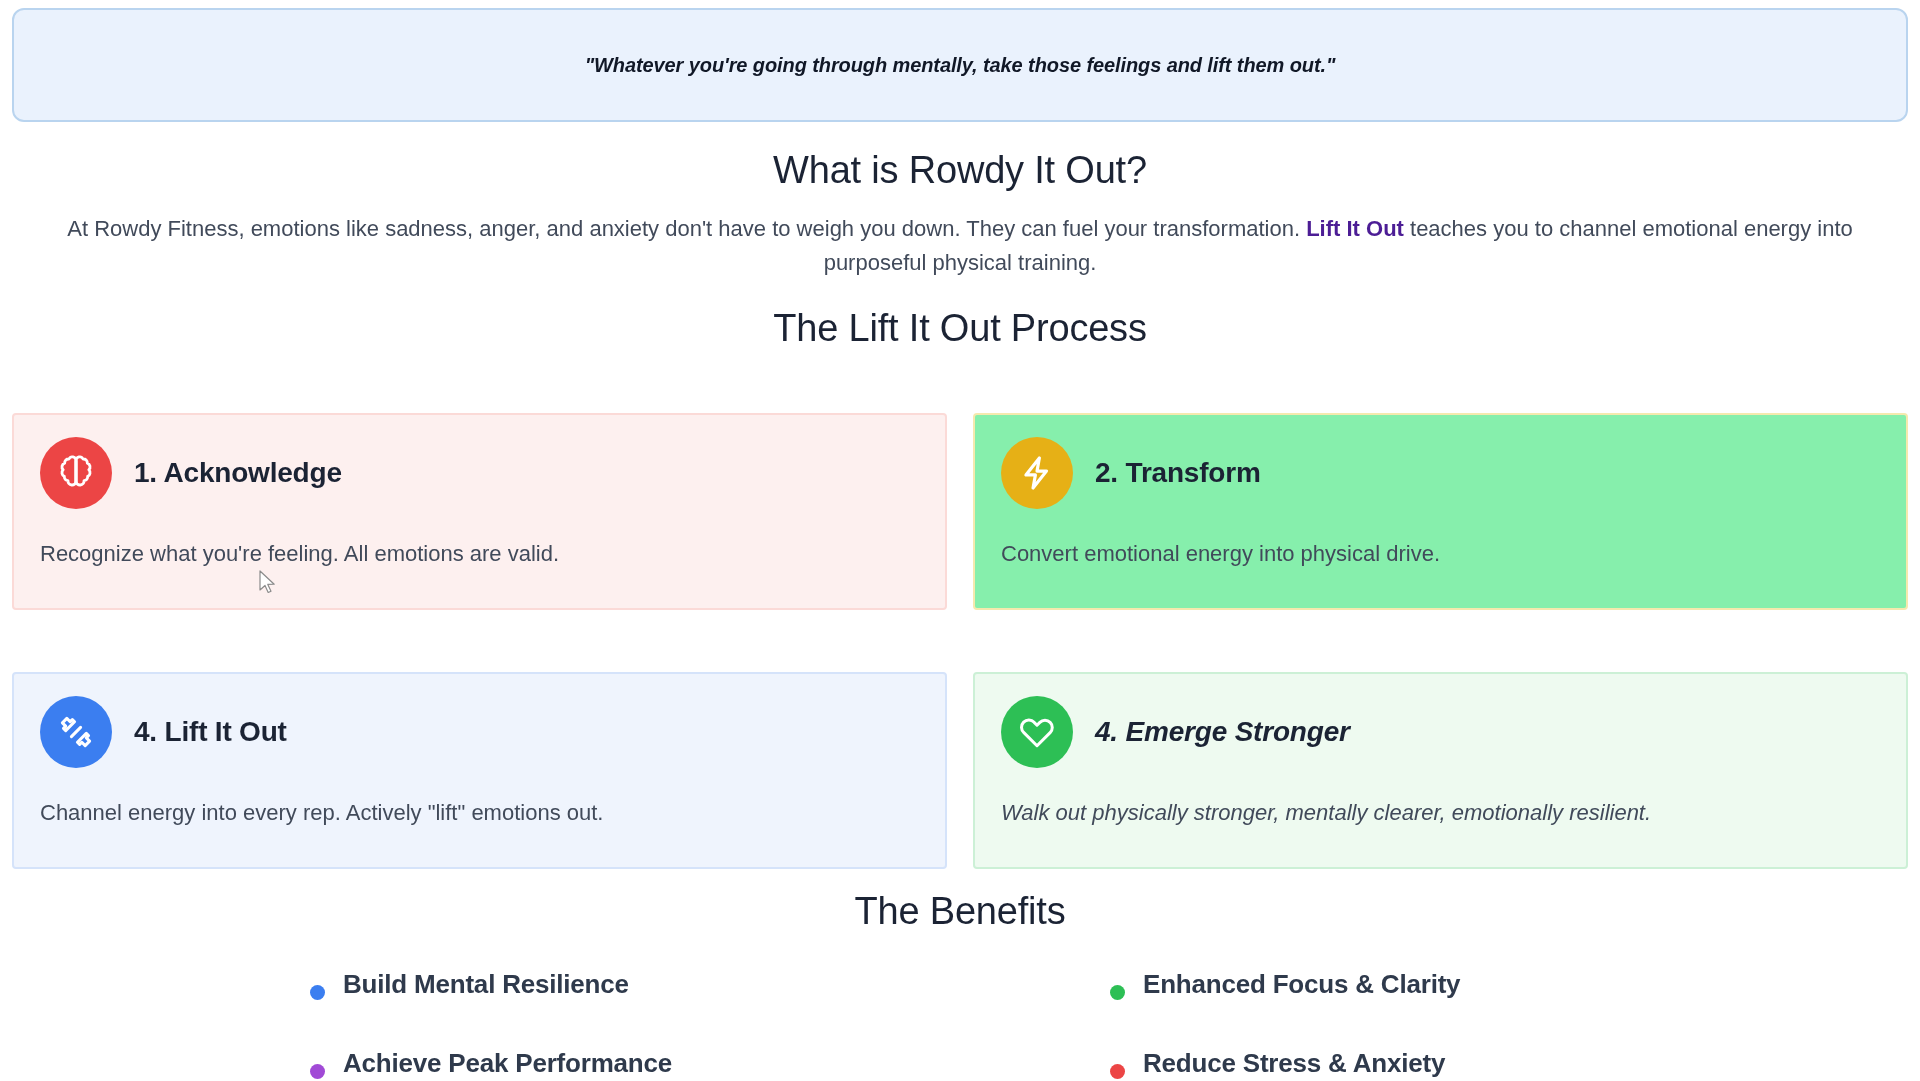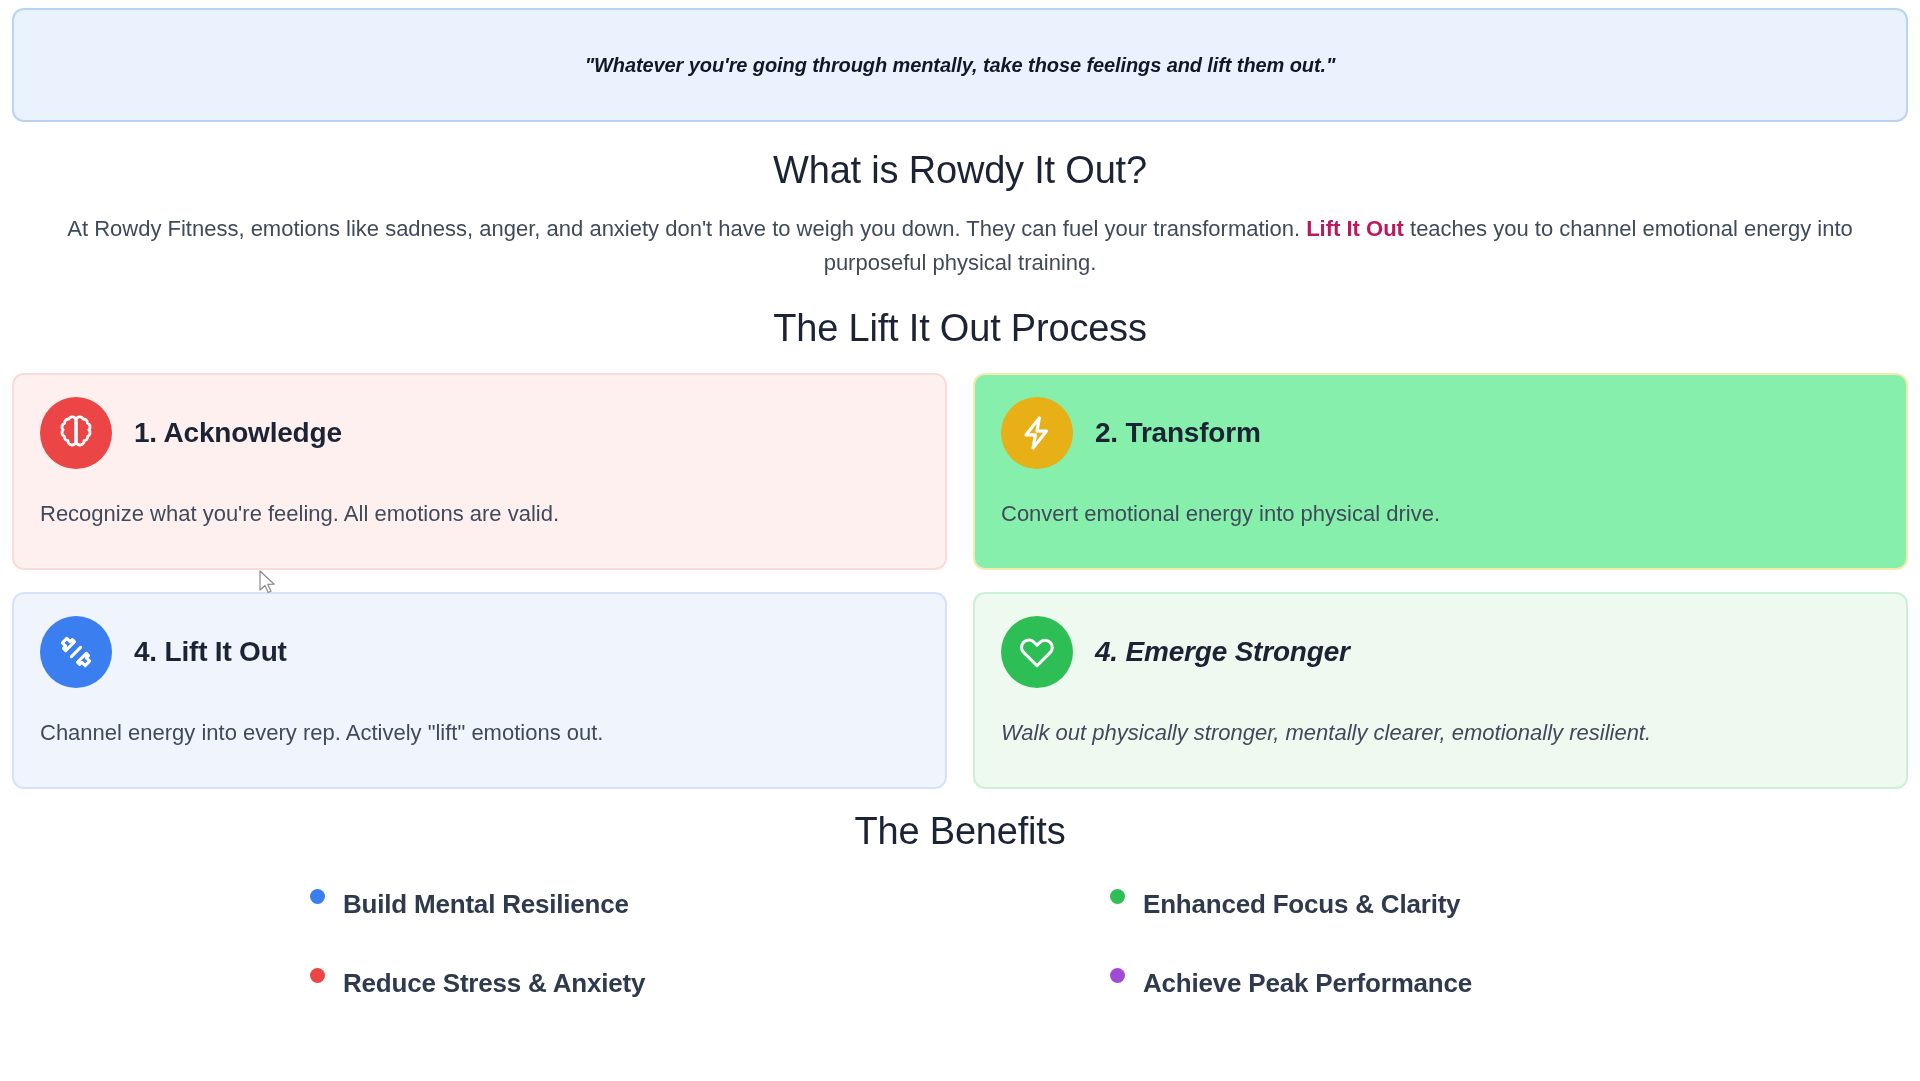--- a/index.html
+++ b/index.html
@@ -54,36 +54,37 @@
 
   .intro-paragraph {
     text-align: center;
     font-size: 22px;
     line-height: 1.55;
     color: #414a5a;
     margin: 18px auto 0 auto;
     max-width: 1900px;
     padding: 0 10px;
   }
-  .intro-paragraph b { color: #be185d; font-weight: bold; }
+  .intro-paragraph b { color: #4c1d95; font-weight: bold; }
 
   
   .process-grid {
     display: grid;
     grid-template-columns: 1fr 1fr;
     gap: 22px 26px;
     margin-top: 22px;
     padding: 0 2px;
   }
 
   .process-card {
-    border-radius: 12px;
+    border-radius: 4px;
     border: 2px solid transparent;
     padding: 22px 26px 20px 26px;
     min-height: 197px;
+    margin-top: 40px;
   }
   .card-head {
     display: flex;
     align-items: center;
     gap: 22px;
   }
   .card-icon {
     width: 72px;
     height: 72px;
     border-radius: 50%;
@@ -120,21 +121,21 @@
   .benefits-heading { margin-top: 20px; }
   .benefits-grid {
     display: grid;
     grid-template-columns: 1fr 1fr;
     row-gap: 48px;
     margin-top: 34px;
     padding-left: 300px;
   }
   .benefit-item {
     display: flex;
-    align-items: flex-start;
+    align-items: flex-end;
     gap: 18px;
     font-size: 26px;
     font-weight: bold;
     color: #2f3a4c;
     letter-spacing: -0.2px;
   }
   .benefit-dot {
     width: 15px;
     height: 15px;
     border-radius: 50%;
@@ -226,26 +227,26 @@
   <div class="benefits-grid">
     <div class="benefit-item">
       <span class="benefit-dot" style="background:#3b7ef0"></span>
       <span>Build Mental Resilience</span>
     </div>
     <div class="benefit-item">
       <span class="benefit-dot" style="background:#2dbf55"></span>
       <span>Enhanced Focus &amp; Clarity</span>
     </div>
     <div class="benefit-item">
+      <span class="benefit-dot" style="background:#a14ad6"></span>
+      <span>Achieve Peak Performance</span>
+    </div>
+    <div class="benefit-item">
       <span class="benefit-dot" style="background:#ec4545"></span>
       <span>Reduce Stress &amp; Anxiety</span>
-    </div>
-    <div class="benefit-item">
-      <span class="benefit-dot" style="background:#a14ad6"></span>
-      <span>Achieve Peak Performance</span>
     </div>
   </div>
 
   <div class="cursor">
     <svg width="20" height="26" viewBox="0 0 20 26">
       <path d="M2 1 L2 20 L7 15.5 L10.2 22.5 L13 21.2 L9.8 14.4 L16.2 14.2 Z" fill="#ffffff" stroke="#8b8b8b" stroke-width="1.2" stroke-linejoin="round"></path>
     </svg>
   </div>
 
 </div>

